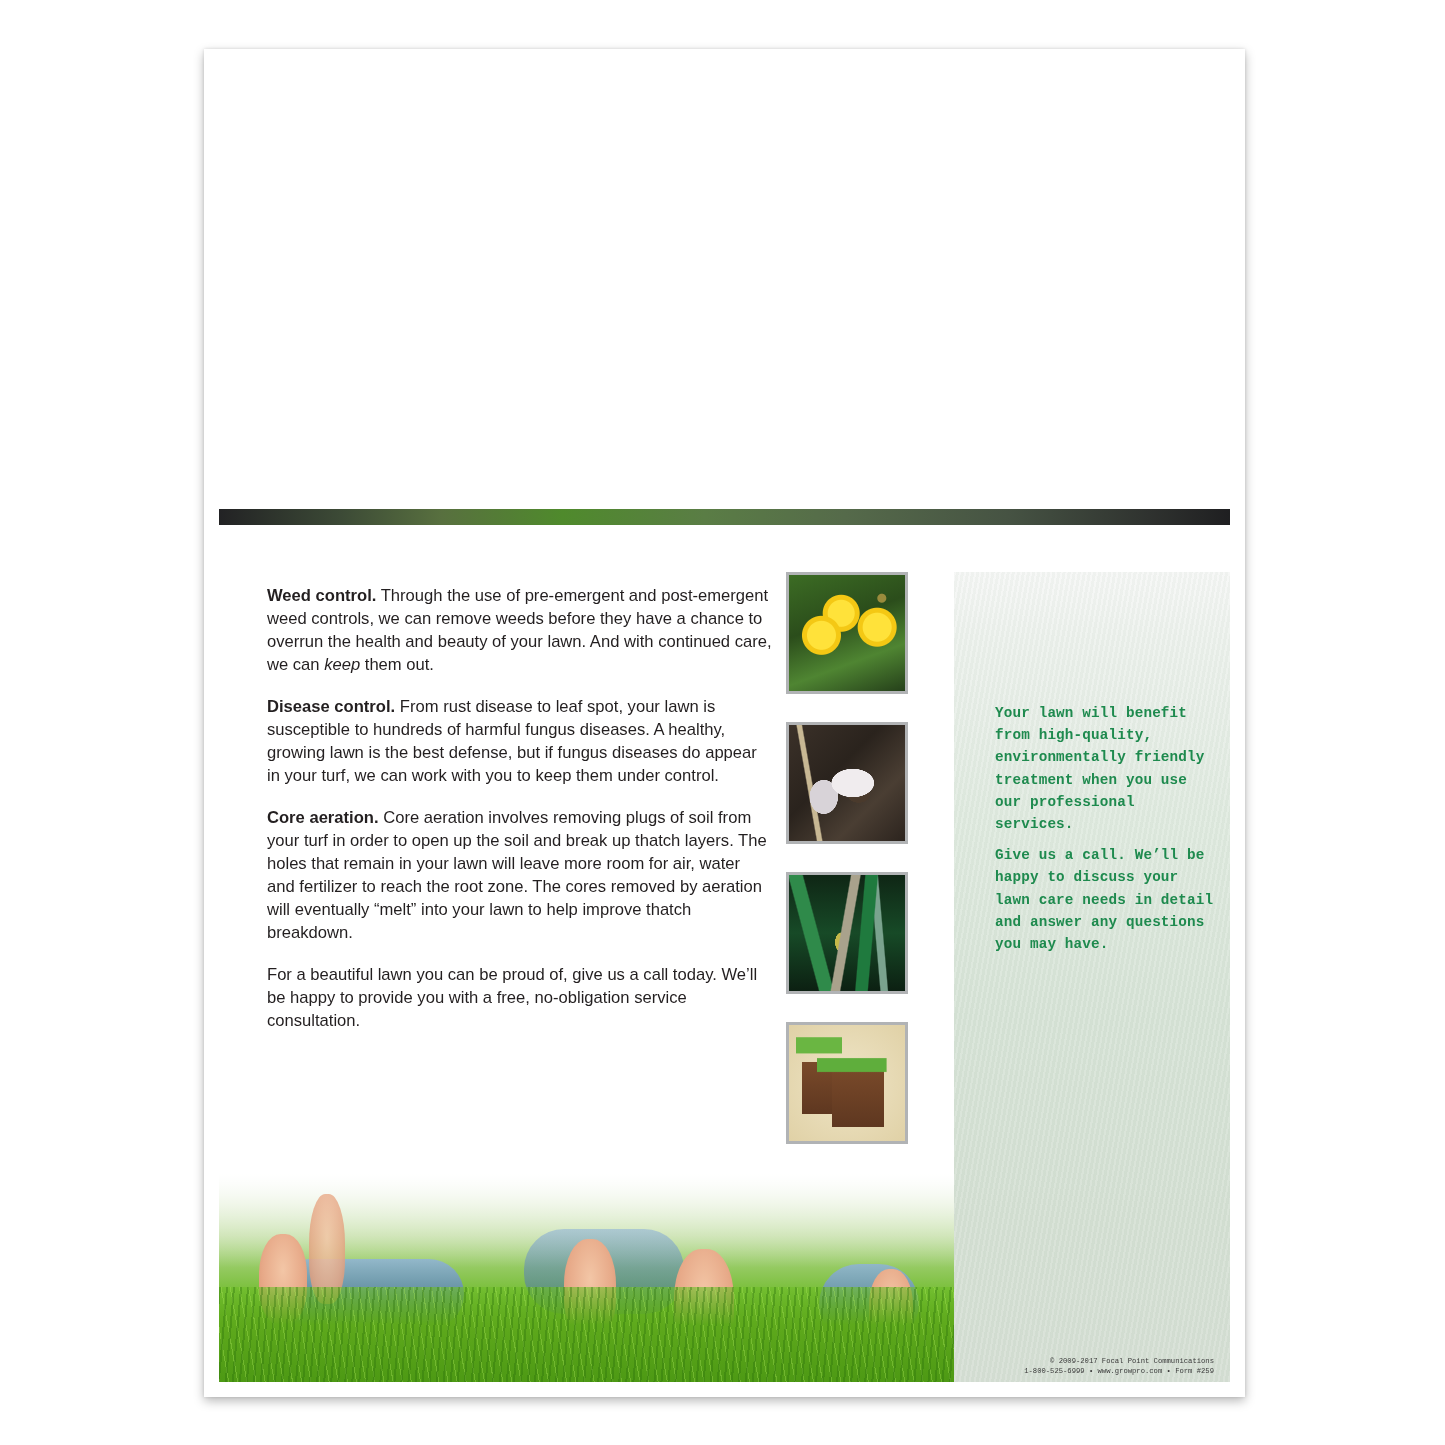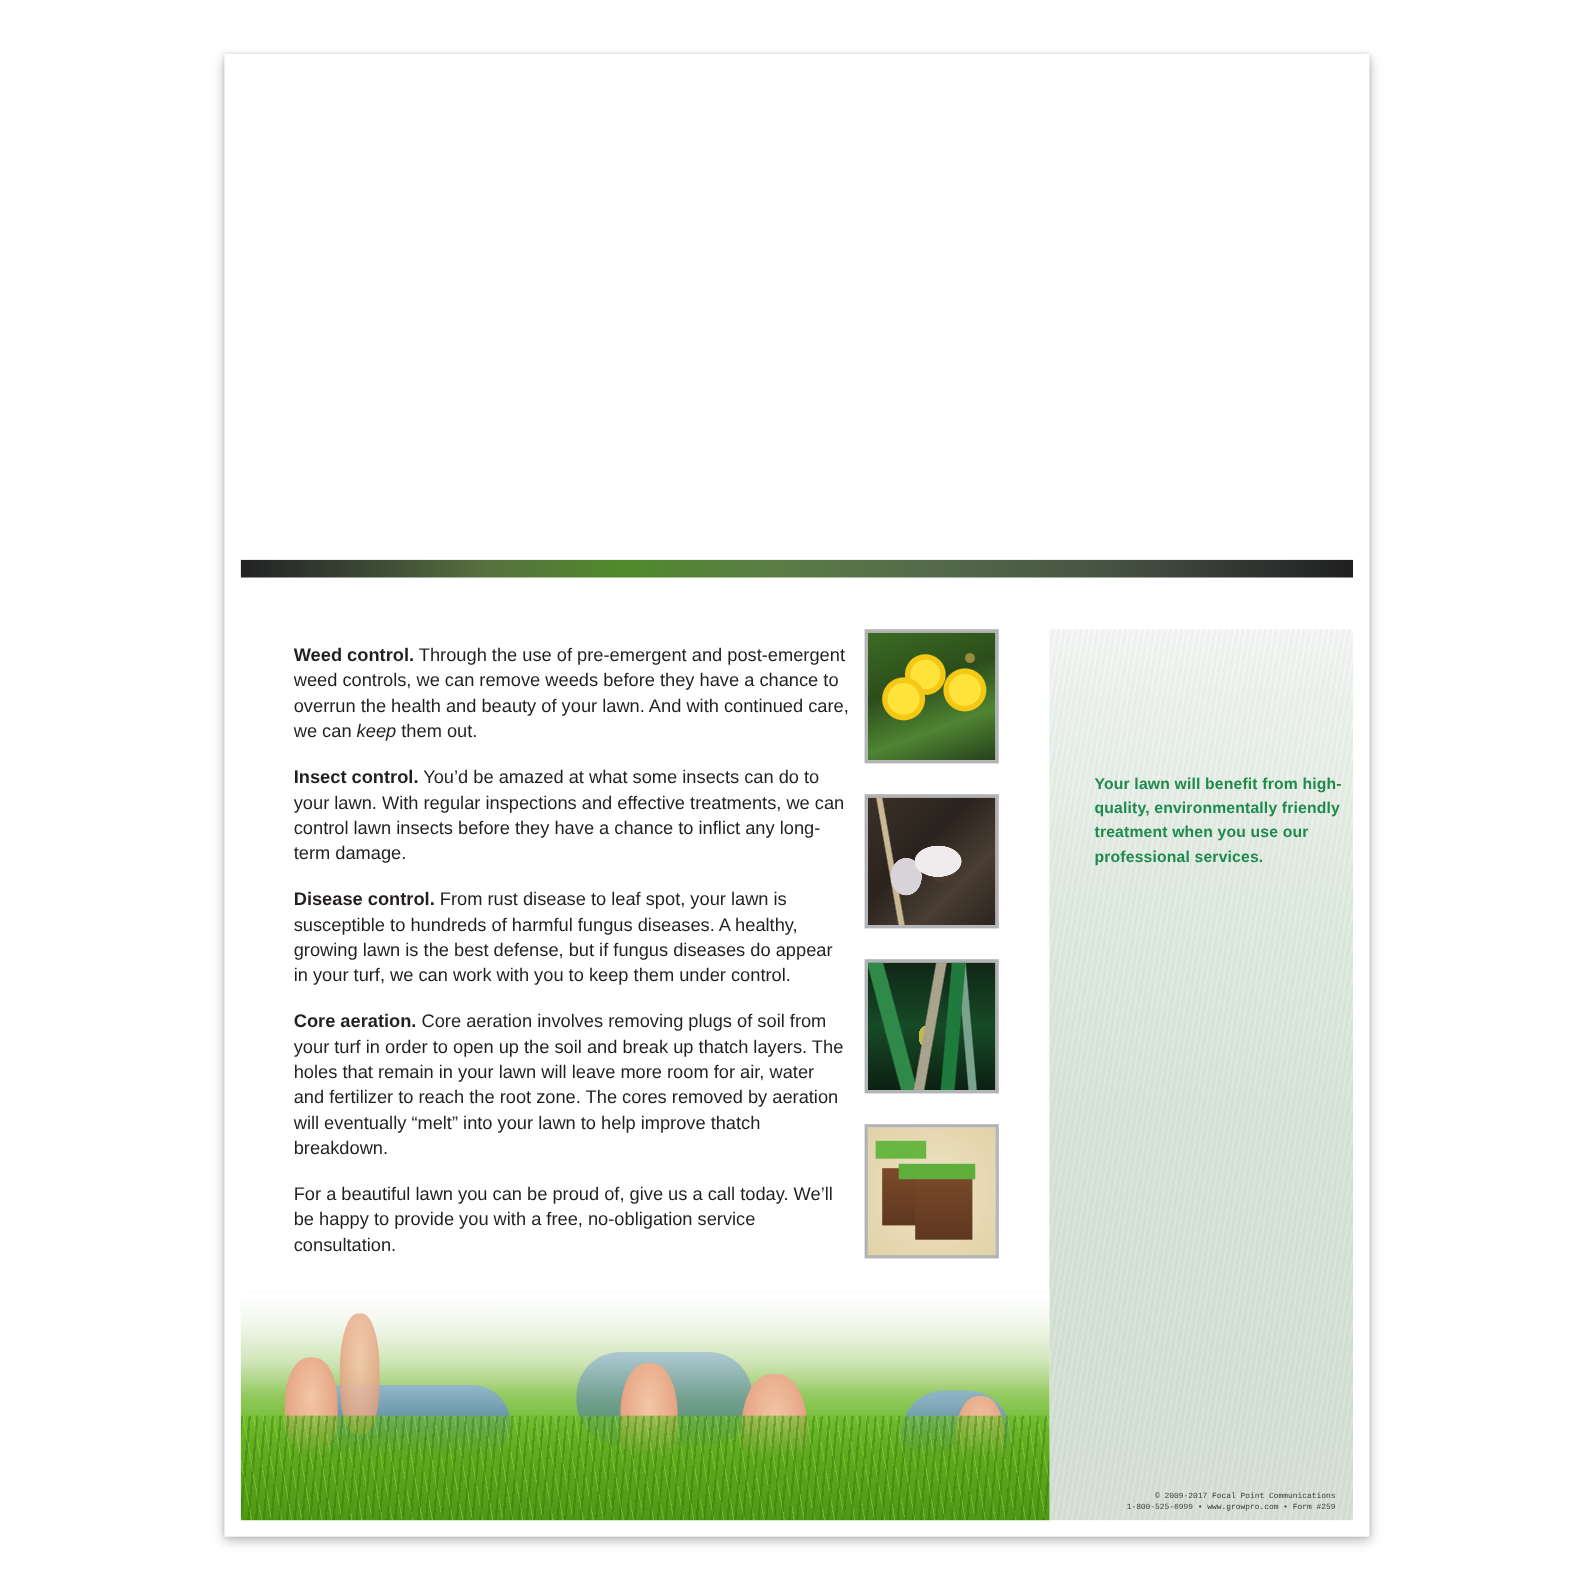--- a/index.html
+++ b/index.html
@@ -100,21 +100,21 @@
       line-height: 28px;
       color: #1c1a1a;
       margin: 0;
       letter-spacing: -0.2px;
     }
     .sidebar-body {
       position: absolute;
       left: 41px; top: 130px;
       width: 225px;
       color: #1e8a4e;
-      font-family: Liberation Sans, sans-serif;
+      font-family: Liberation Mono, monospace;
       font-weight: bold;
       font-size: 14.3px;
       line-height: 22.2px;
       letter-spacing: 0.15px;
     }
     .sidebar-body p { margin: 0 0 9px 0; }
     .credits {
       position: absolute;
       right: 16px; bottom: 6px;
       text-align: right;
@@ -155,43 +155,41 @@
 <body>
 
 <div class="page">
   <div class="blank-area"></div>
 
   <div class="divider-bar"></div>
 
   <div class="main-text">
     <p>
       <span class="lead">Weed control.</span><span> Through the use of pre-emergent and post-emergent weed controls, we can remove weeds before they have a chance to overrun the health and beauty of your lawn. And with continued care, we can </span><em>keep</em><span> them out.</span>
-    </p>
-    <p>
-      <span class="lead">Insect control.</span><span> You’d be amazed at what some insects can do to your lawn. With regular inspections and effective treatments, we can control lawn insects before they have a chance to inflict any long-term damage.</span>
     </p>
     <p>
       <span class="lead">Disease control.</span><span> From rust disease to leaf spot, your lawn is susceptible to hundreds of harmful fungus diseases. A healthy, growing lawn is the best defense, but if fungus diseases do appear in your turf, we can work with you to keep them under control.</span>
     </p>
     <p>
       <span class="lead">Core aeration.</span><span> Core aeration involves removing plugs of soil from your turf in order to open up the soil and break up thatch layers. The holes that remain in your lawn will leave more room for air, water and fertilizer to reach the root zone. The cores removed by aeration will eventually “melt” into your lawn to help improve thatch breakdown.</span>
     </p>
     <p>For a beautiful lawn you can be proud of, give us a call today. We’ll be happy to provide you with a free, no-obligation service consultation.</p>
   </div>
 
   <div class="thumbs">
     <div class="thumb dandelion"></div>
     <div class="thumb grub"></div>
     <div class="thumb fungus"></div>
     <div class="thumb aeration"></div>
   </div>
 
   <div class="sidebar">
     <div class="sidebar-body">
       <p>Your lawn will benefit from high-quality, environmentally friendly treatment when you use our professional services.</p>
+      <p>Give us a call. We’ll be happy to discuss your lawn care needs in detail and answer any questions you may have.</p>
     </div>
     <div class="credits">
       <div>© 2009-2017 Focal Point Communications</div>
       <div>1-800-525-6999 • www.growpro.com • Form #259</div>
     </div>
   </div>
 
   <div class="hero-photo">
     <div class="jeans" style="left:55px; top:85px; width:190px; height:70px;"></div>
     <div class="jeans" style="left:305px; top:55px; width:160px; height:85px; opacity:0.6;"></div>

